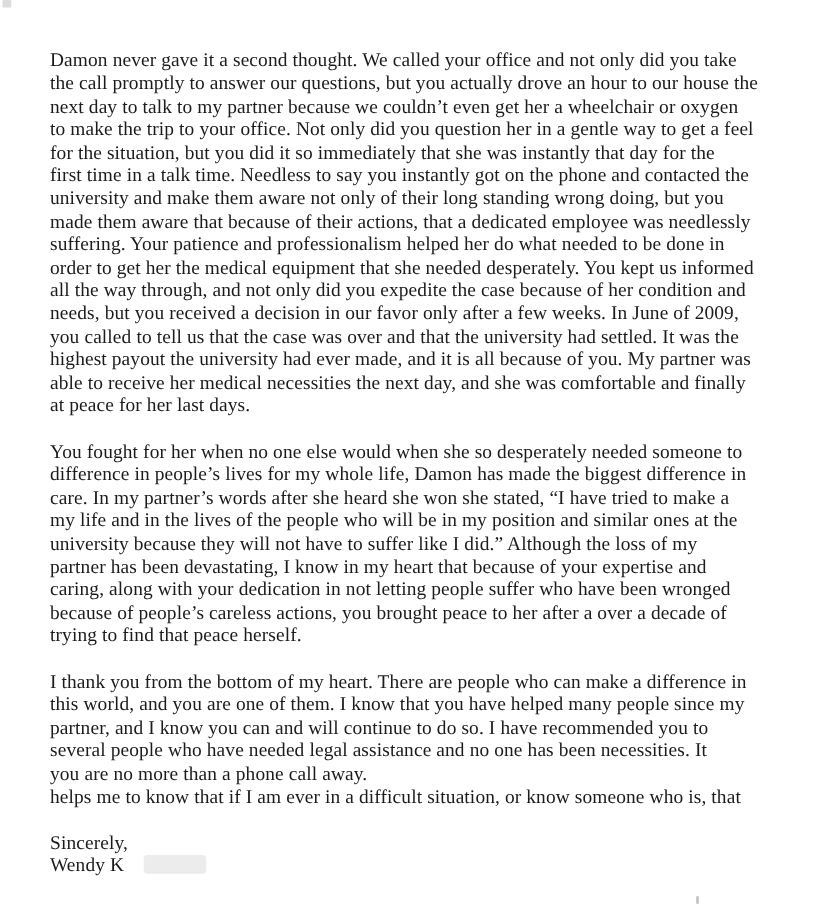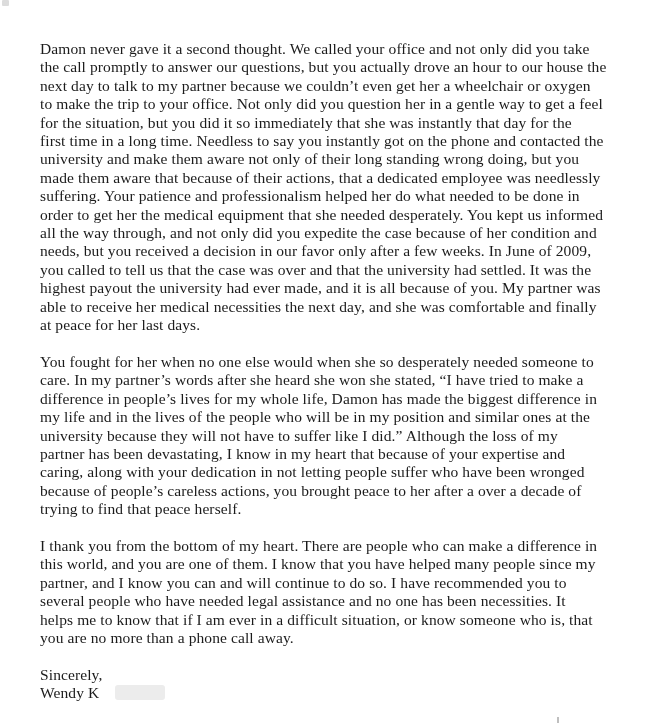--- a/index.html
+++ b/index.html
@@ -72,52 +72,52 @@
   <div class="corner-mark"></div>
 
   <div class="letter-body">
 
     <div class="paragraph">
       <div class="line">Damon never gave it a second thought. We called your office and not only did you take</div>
       <div class="line">the call promptly to answer our questions, but you actually drove an hour to our house the</div>
       <div class="line">next day to talk to my partner because we couldn’t even get her a wheelchair or oxygen</div>
       <div class="line">to make the trip to your office. Not only did you question her in a gentle way to get a feel</div>
       <div class="line">for the situation, but you did it so immediately that she was instantly that day for the</div>
-      <div class="line">first time in a long time. Needless to say you instantly got on the phone and contacted the</div>
+      <div class="line">first time in a talk time. Needless to say you instantly got on the phone and contacted the</div>
       <div class="line">university and make them aware not only of their long standing wrong doing, but you</div>
       <div class="line">made them aware that because of their actions, that a dedicated employee was needlessly</div>
       <div class="line">suffering. Your patience and professionalism helped her do what needed to be done in</div>
       <div class="line">order to get her the medical equipment that she needed desperately. You kept us informed</div>
       <div class="line">all the way through, and not only did you expedite the case because of her condition and</div>
       <div class="line">needs, but you received a decision in our favor only after a few weeks. In June of 2009,</div>
       <div class="line">you called to tell us that the case was over and that the university had settled. It was the</div>
       <div class="line">highest payout the university had ever made, and it is all because of you. My partner was</div>
       <div class="line">able to receive her medical necessities the next day, and she was comfortable and finally</div>
       <div class="line">at peace for her last days.</div>
     </div>
 
     <div class="paragraph">
       <div class="line">You fought for her when no one else would when she so desperately needed someone to</div>
+      <div class="line">difference in people’s lives for my whole life, Damon has made the biggest difference in</div>
       <div class="line">care. In my partner’s words after she heard she won she stated, “I have tried to make a</div>
-      <div class="line">difference in people’s lives for my whole life, Damon has made the biggest difference in</div>
       <div class="line">my life and in the lives of the people who will be in my position and similar ones at the</div>
       <div class="line">university because they will not have to suffer like I did.” Although the loss of my</div>
       <div class="line">partner has been devastating, I know in my heart that because of your expertise and</div>
       <div class="line">caring, along with your dedication in not letting people suffer who have been wronged</div>
       <div class="line">because of people’s careless actions, you brought peace to her after a over a decade of</div>
       <div class="line">trying to find that peace herself.</div>
     </div>
 
     <div class="paragraph">
       <div class="line">I thank you from the bottom of my heart. There are people who can make a difference in</div>
       <div class="line">this world, and you are one of them. I know that you have helped many people since my</div>
       <div class="line">partner, and I know you can and will continue to do so. I have recommended you to</div>
       <div class="line">several people who have needed legal assistance and no one has been necessities. It</div>
+      <div class="line">you are no more than a phone call away.</div>
       <div class="line">helps me to know that if I am ever in a difficult situation, or know someone who is, that</div>
-      <div class="line">you are no more than a phone call away.</div>
     </div>
 
     <div class="closing">
       <div class="line">Sincerely,</div>
       <div class="signature-line">
         <span>Wendy K</span><span class="redaction-box"></span>
       </div>
     </div>
 
   </div>

